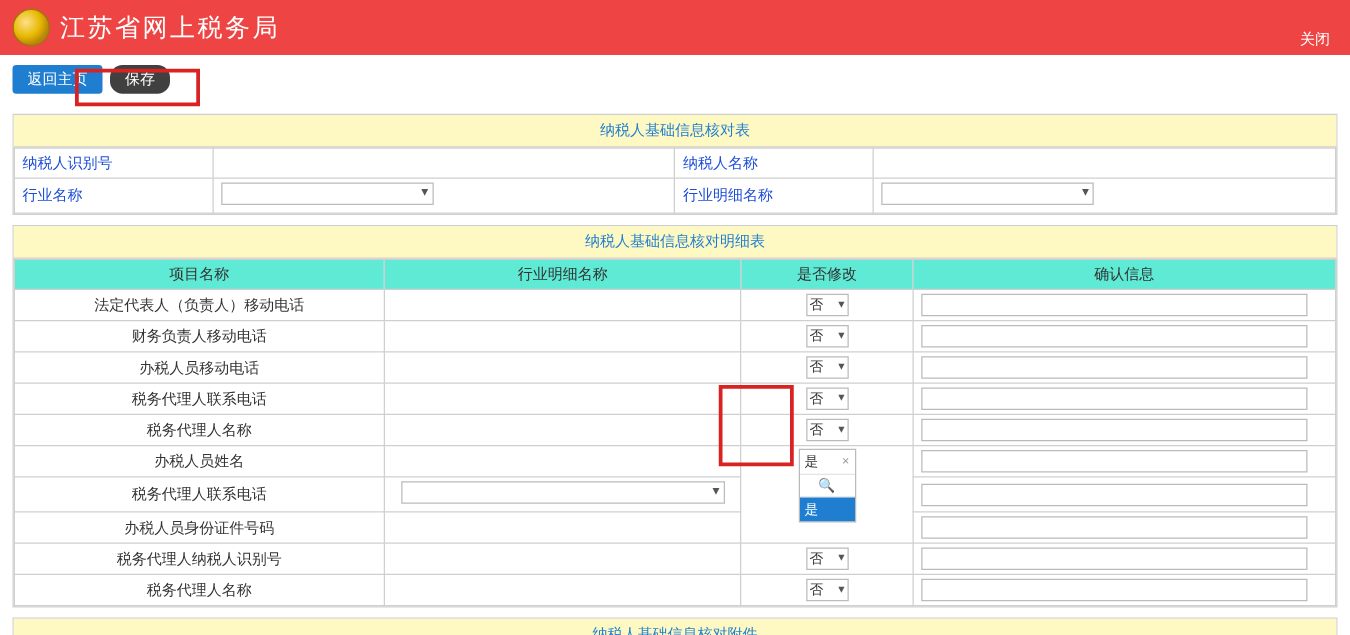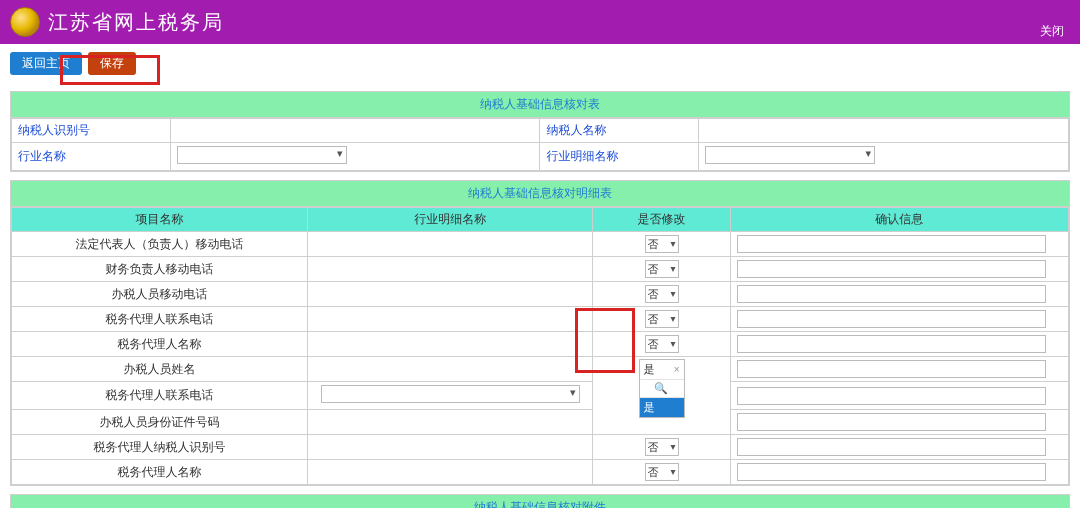--- a/index.html
+++ b/index.html
@@ -1,31 +1,31 @@
 <!DOCTYPE html>
 <html><head>
 <meta charset="utf-8">
 <style>
   * { box-sizing: border-box; margin: 0; padding: 0; }
   body { font-family: "Microsoft YaHei", Arial, sans-serif; font-size: 12px; background: #fff; color: #333; width: 1080px; }
-  .header { background: #a21caf; height: 44px; display: flex; align-items: center; padding: 0 10px; position: relative; }
+  .header { background: #ef4444; height: 44px; display: flex; align-items: center; padding: 0 10px; position: relative; }
   .emblem { width: 30px; height: 30px; border-radius: 50%; background: radial-gradient(circle at 35% 35%, #ffe08a 0%, #e6b800 45%, #b8860b 70%); border: 1px solid #a0760a; margin-right: 8px; }
   .site-title { color: #fff; font-size: 20px; font-weight: 500; letter-spacing: 2px; }
   .header-right { position: absolute; right: 10px; top: 2px; color: #fff; font-size: 11px; line-height: 1.4; text-align: left; }
   .header-right .row { white-space: nowrap; }
   .close-link { position: absolute; right: 16px; bottom: 4px; color: #fff; font-size: 12px; cursor: pointer; text-align: center; }
   .toolbar { display: flex; align-items: center; padding: 8px 10px; gap: 6px; position: relative; }
   .tb-btn { background: #1f7ed0; color: #fff; border: none; padding: 3px 12px; font-size: 12px; border-radius: 3px; cursor: pointer; }
-  .tb-btn.alt { background: #c2410c; }
+  .tb-btn.alt { background: #404040; border-radius: 10px; }
   .hl-box { position: absolute; border: 3px solid #d92222; pointer-events: none; }
   .hl-save { left: 60px; top: 55px; width: 100px; height: 30px; }
   .hl-dd { left: 575px; top: 308px; width: 60px; height: 65px; }
   .panel-wrap { padding: 0 10px 10px; }
   .section { border: 1px solid #cfcfcf; margin-top: 8px; }
-  .section-title { text-align: center; color: #1f7ed0; font-size: 12px; padding: 4px 0; border-bottom: 1px solid #cfcfcf; background: #86efac; }
+  .section-title { text-align: center; color: #1f7ed0; font-size: 12px; padding: 4px 0; border-bottom: 1px solid #cfcfcf; background: #fef9c3; }
   table.form-tbl { width: 100%; border-collapse: collapse; table-layout: fixed; }
   .form-tbl td, .form-tbl th { border: 1px solid #cfcfcf; padding: 3px 6px; font-size: 12px; height: 22px; vertical-align: middle; }
   .form-tbl th { background: #5eead4; font-weight: normal; text-align: center; color: #333; }
   .label-cell { text-align: left; color: #1d4ed8; width: 15%; }
   .value-cell { width: 35%; }
   .combo { display: inline-block; border: 1px solid #bbb; height: 18px; width: 170px; background: #fff; position: relative; }
   .combo::after { content: "▾"; position: absolute; right: 3px; top: 0; font-size: 11px; color: #555; }
   .dd-small { display: inline-block; border: 1px solid #bbb; width: 34px; height: 18px; line-height: 16px; background: #fff; text-align: left; padding: 0 2px; font-size: 11px; position: relative; cursor: pointer; }
   .dd-small::after { content: "▾"; position: absolute; right: 2px; top: 0; font-size: 10px; color: #555; }
   .input-txt { border: 1px solid #bbb; height: 18px; width: 95%; padding: 0 2px; font-size: 12px; }

